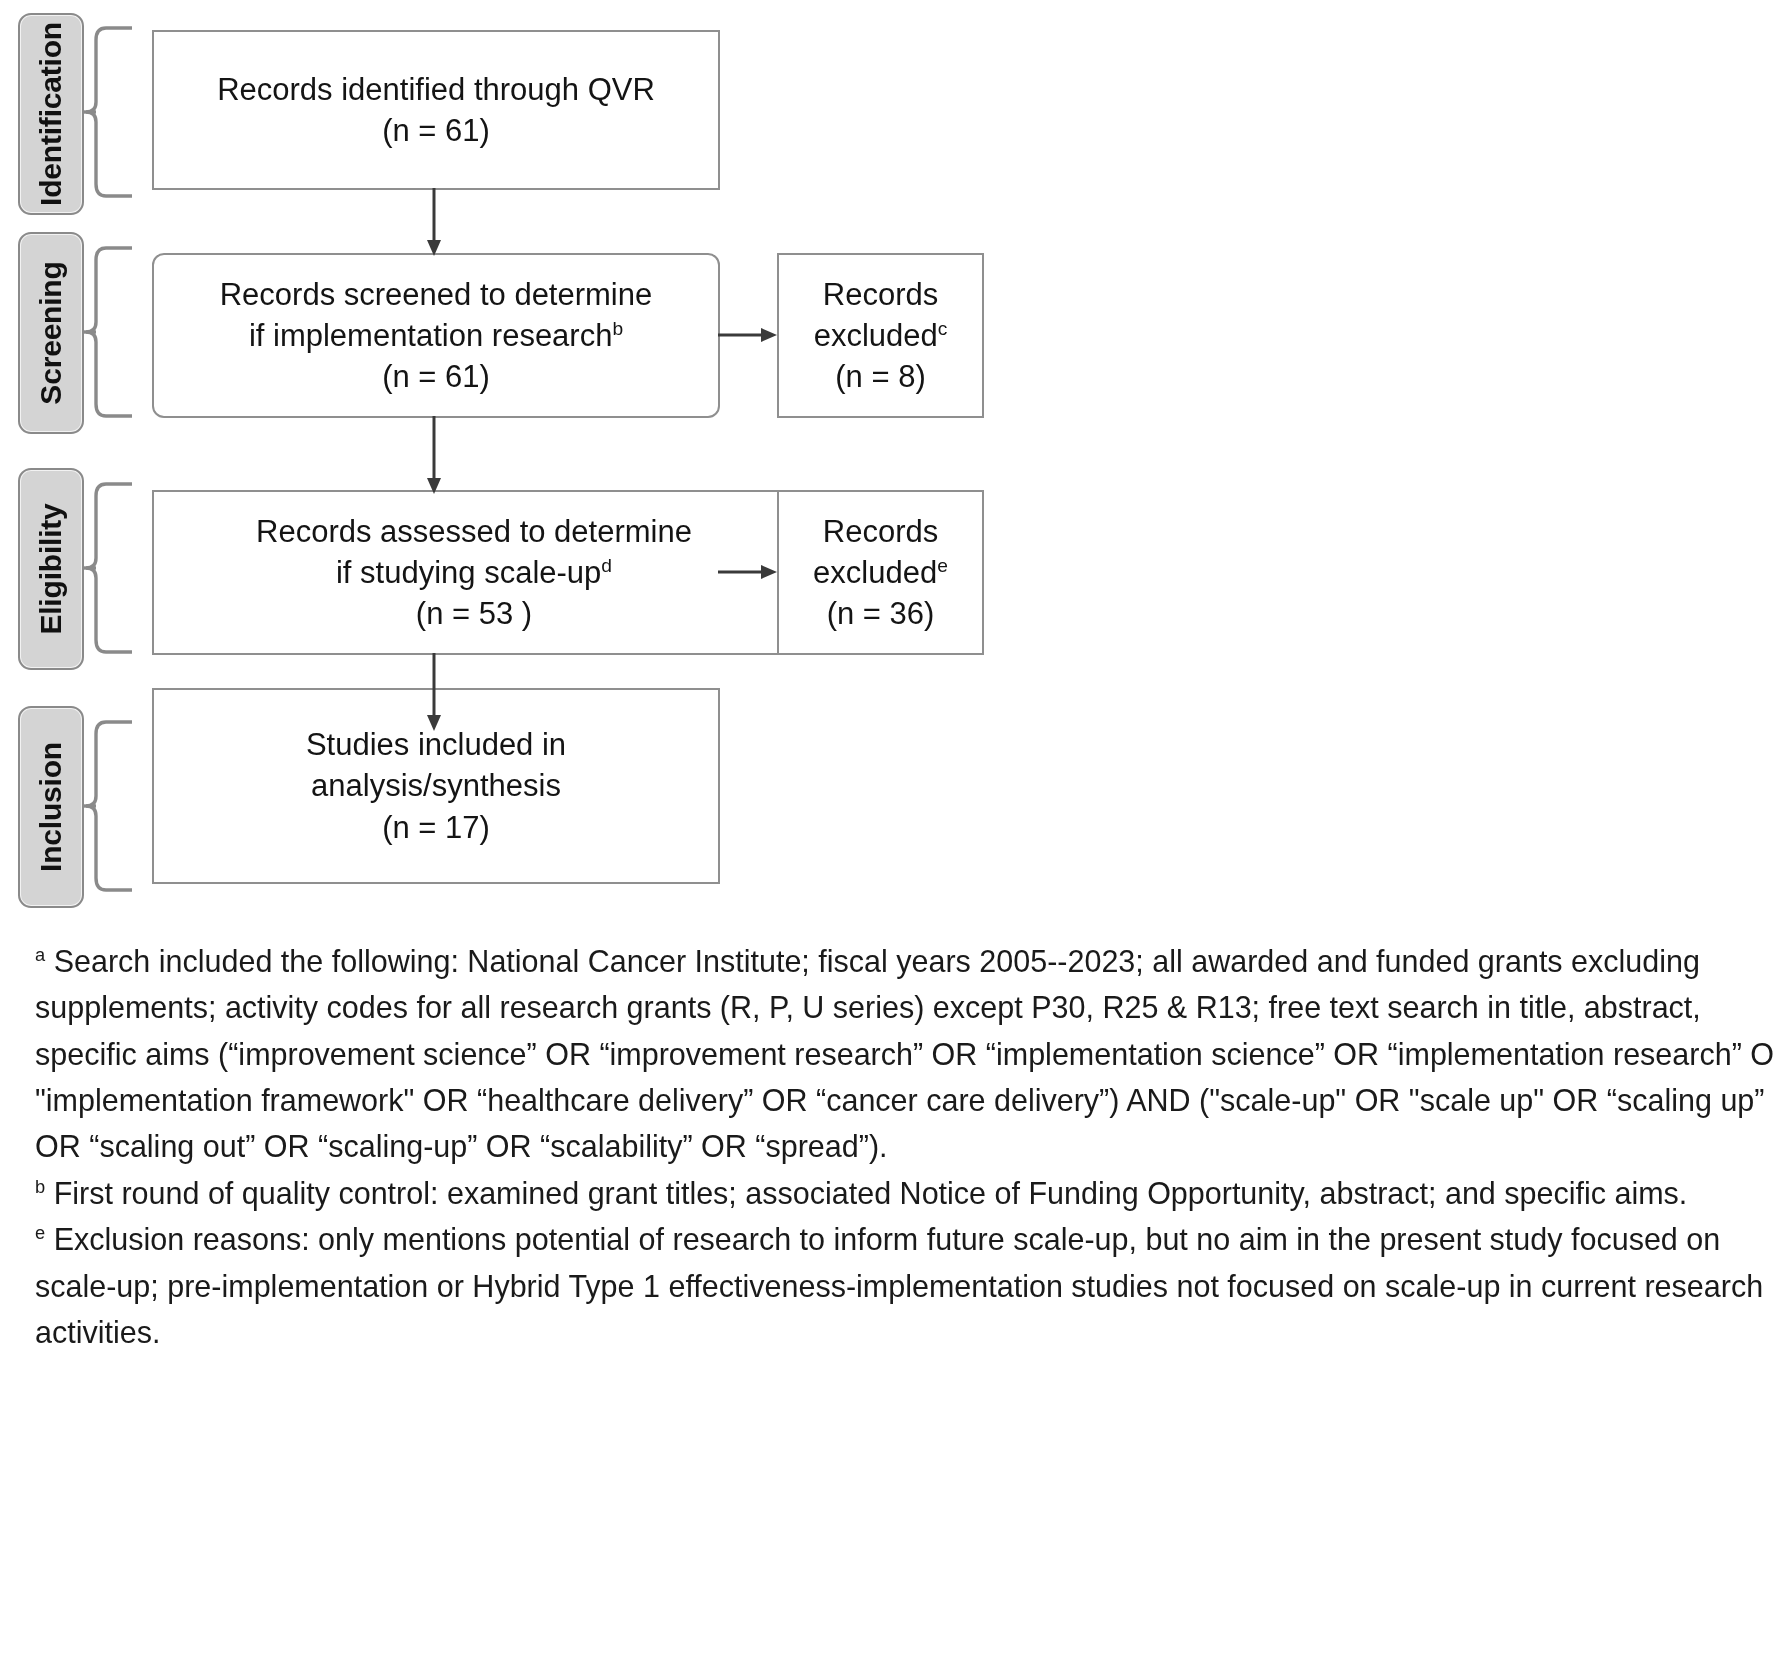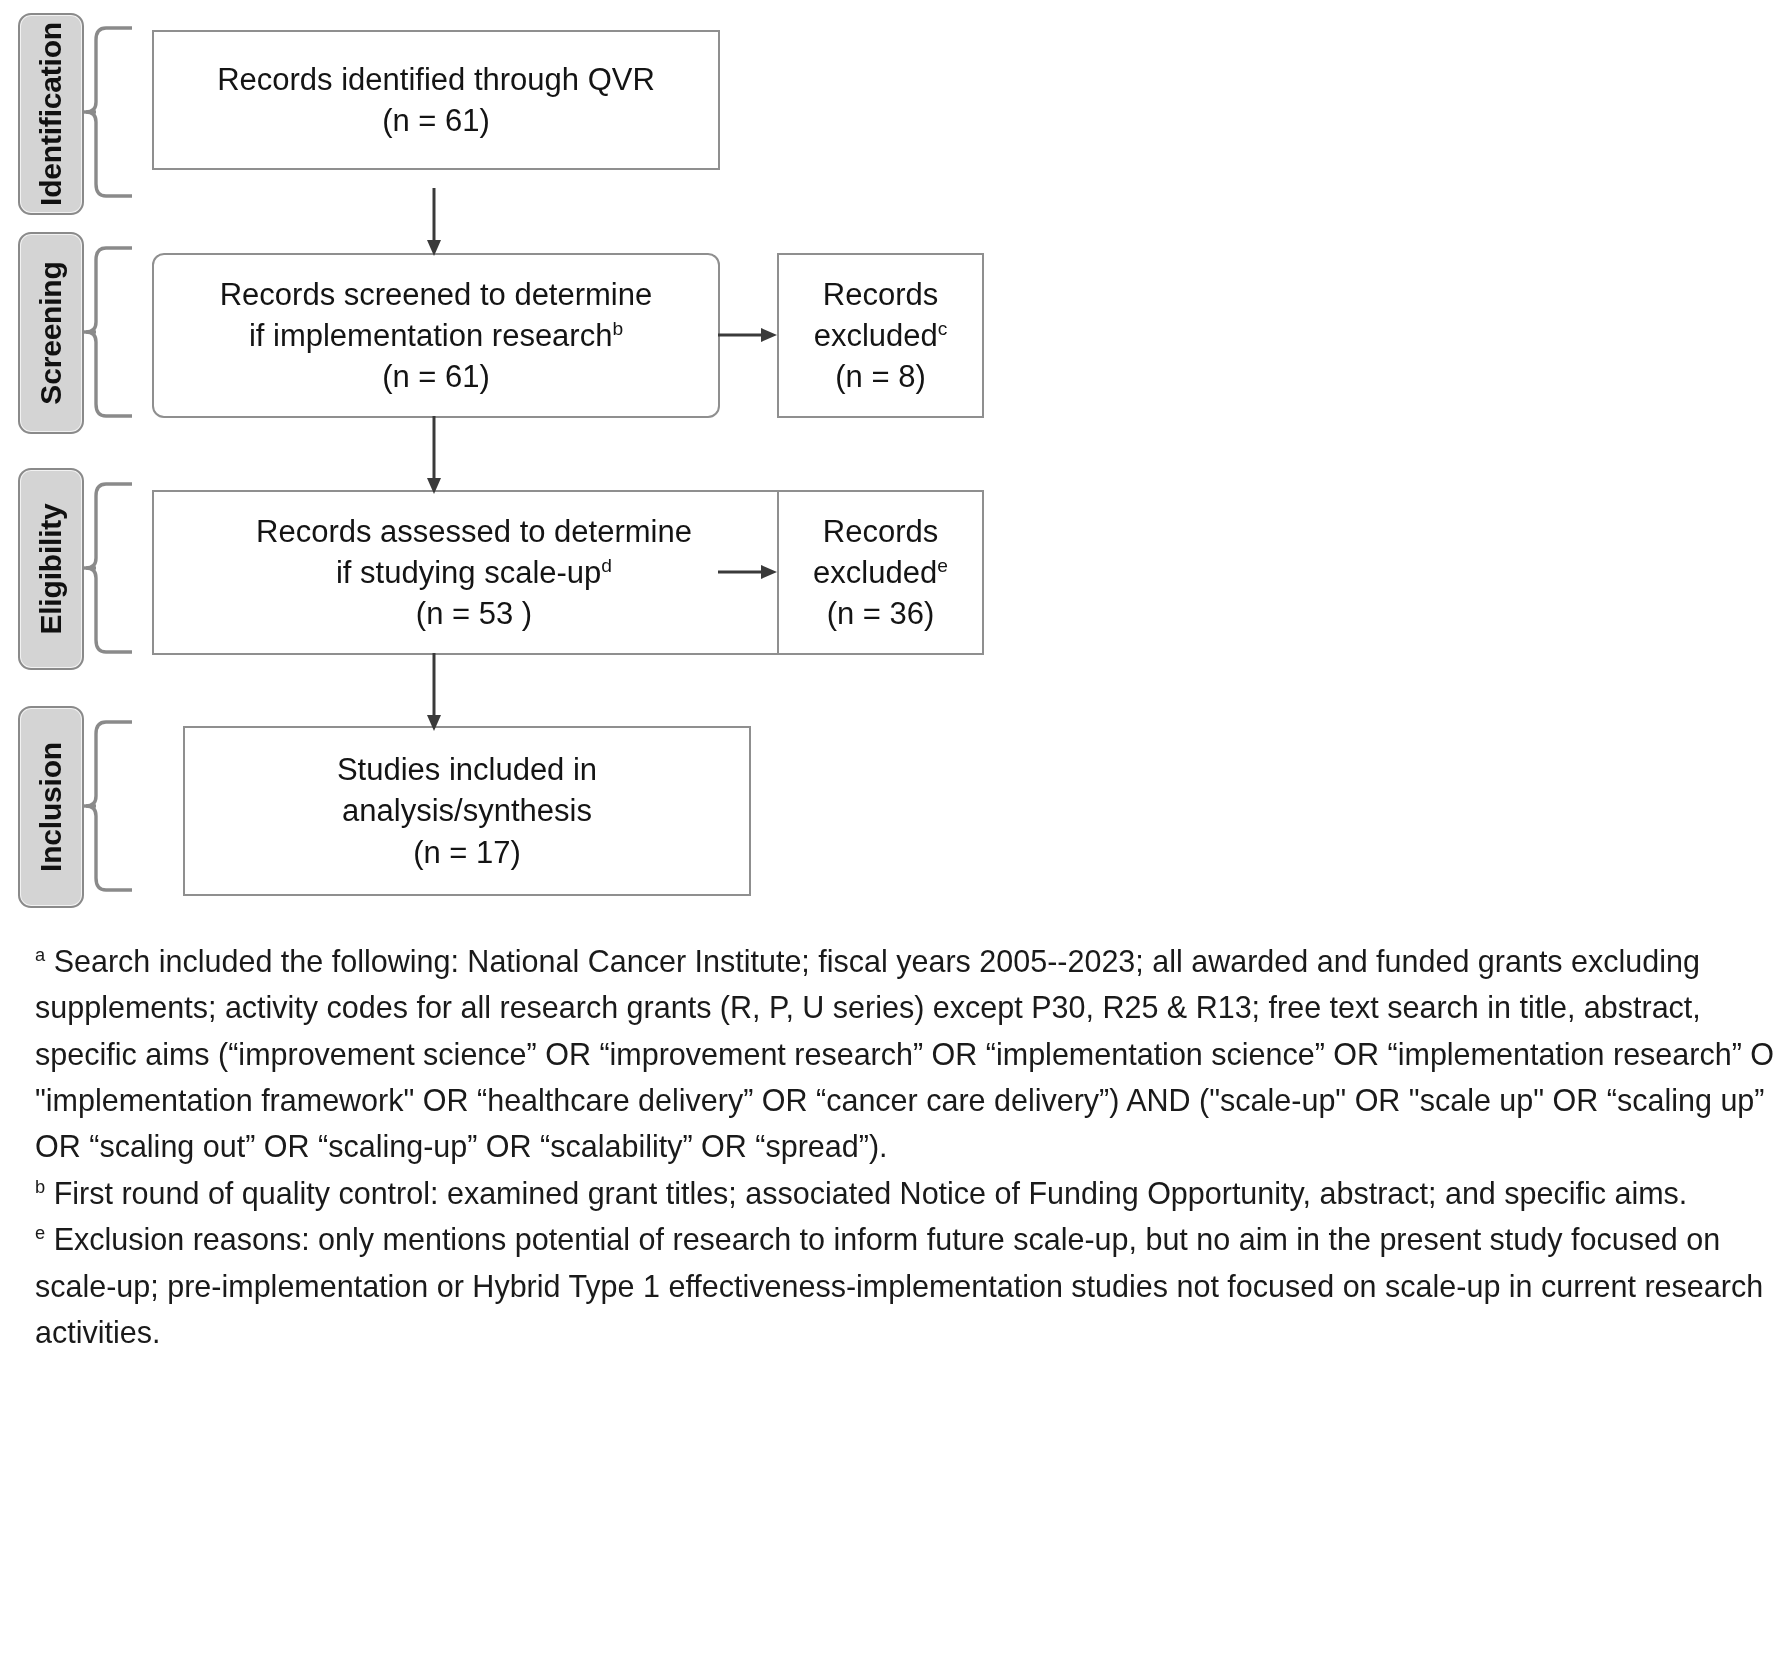--- a/index.html
+++ b/index.html
@@ -134,38 +134,38 @@
   <svg class="brace" style="left:82px; top:480px;" width="56" height="176" viewBox="0 0 56 176">
     <path d="M50 4 H24 Q14 4 14 16 V78 Q14 88 4 88 Q14 88 14 98 V160 Q14 172 24 172 H50" fill="none" stroke="#8a8a8a" stroke-width="3.4"></path>
     <line x1="0" y1="88" x2="14" y2="88" stroke="#8a8a8a" stroke-width="3.4"></line>
   </svg>
 
   <svg class="brace" style="left:82px; top:718px;" width="56" height="176" viewBox="0 0 56 176">
     <path d="M50 4 H24 Q14 4 14 16 V78 Q14 88 4 88 Q14 88 14 98 V160 Q14 172 24 172 H50" fill="none" stroke="#8a8a8a" stroke-width="3.4"></path>
     <line x1="0" y1="88" x2="14" y2="88" stroke="#8a8a8a" stroke-width="3.4"></line>
   </svg>
 
-  <div class="flow-box" style="left:152px; top:30px; width:568px; height:140px;">
+  <div class="flow-box" style="left:152px; top:30px; width:568px; height:160px;">
     <span class="line">Records identified through QVR</span>
     <span class="line">(n = 61)</span>
   </div>
 
   <div class="flow-box" style="left:152px; top:253px; width:568px; height:165px;border-radius:12px;">
     <span class="line">Records screened to determine</span>
     <span class="line"><span>if implementation research</span><sup>b</sup></span>
     <span class="line">(n = 61)</span>
   </div>
 
   <div class="flow-box" style="left:152px; top:490px; width:644px; height:165px;">
     <span class="line">Records assessed to determine</span>
     <span class="line"><span>if studying scale-up</span><sup>d</sup></span>
     <span class="line">(n = 53 )</span>
   </div>
 
-  <div class="flow-box" style="left:152px; top:726px; width:568px; height:170px;margin-left:31px;">
+  <div class="flow-box" style="left:152px; top:688px; width:568px; height:196px;">
     <span class="line">Studies included in</span>
     <span class="line">analysis/synthesis</span>
     <span class="line">(n = 17)</span>
   </div>
 
   <div class="flow-box" style="left:777px; top:253px; width:207px; height:165px;">
     <span class="line">Records</span>
     <span class="line"><span>excluded</span><sup>c</sup></span>
     <span class="line">(n = 8)</span>
   </div>

